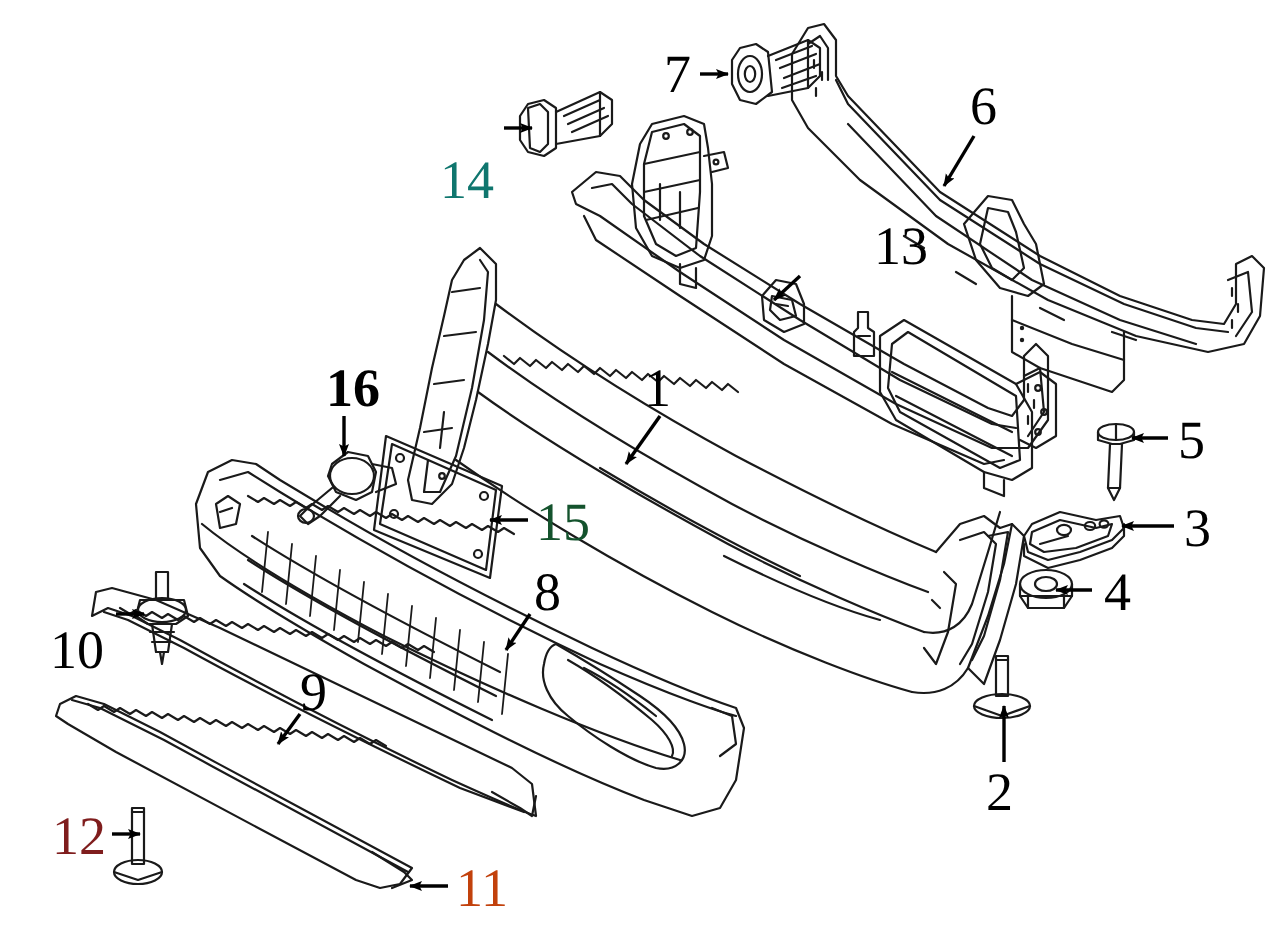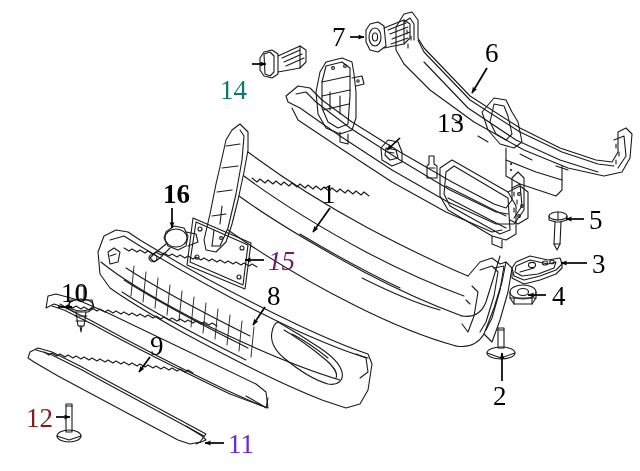--- a/index.html
+++ b/index.html
@@ -314,22 +314,22 @@
   <div id="callout-layer">
       <div class="callout-label" style="left: 322px; top: 181px; color: rgb(0, 0, 0);">1</div>
       <div class="callout-label" style="left: 493px; top: 383px; color: rgb(0, 0, 0);">2</div>
       <div class="callout-label" style="left: 592px; top: 251px; color: rgb(0, 0, 0);">3</div>
       <div class="callout-label" style="left: 552px; top: 283px; color: rgb(0, 0, 0);">4</div>
       <div class="callout-label" style="left: 589px; top: 207px; color: rgb(0, 0, 0);">5</div>
       <div class="callout-label" style="left: 485px; top: 40px; color: rgb(0, 0, 0);">6</div>
       <div class="callout-label" style="left: 332px; top: 24px; color: rgb(0, 0, 0);">7</div>
       <div class="callout-label" style="left: 267px; top: 283px; color: rgb(0, 0, 0);">8</div>
       <div class="callout-label" style="left: 150px; top: 333px; color: rgb(0, 0, 0);">9</div>
-      <div class="callout-label" style="left: 25px; top: 280px; color: rgb(0, 0, 0); margin-left: 36px;">10</div>
-      <div class="callout-label" style="left: 228px; top: 431px; color: #6d28d9;">11</div>
+      <div class="callout-label" style="left: 25px; top: 312px; color: rgb(0, 0, 0);">10</div>
+      <div class="callout-label" style="left: 228px; top: 431px; color: #c2410c;">11</div>
       <div class="callout-label" style="left: 26px; top: 405px; color: #7f1d1d;">12</div>
       <div class="callout-label" style="left: 402px; top: 110px; color: rgb(0, 0, 0); margin-left: 35px;">13</div>
       <div class="callout-label" style="left: 220px; top: 52px; color: #0f766e; margin-top: 25px;">14</div>
-      <div class="callout-label" style="left: 268px; top: 248px; color: #701a75; font-style: italic;">15</div>
+      <div class="callout-label" style="left: 268px; top: 248px; color: #14532d;">15</div>
       <div class="callout-label" style="left: 163px; top: 181px; color: rgb(0, 0, 0); font-weight: bold;">16</div>
     </div>
 
 </div>
 
 </body></html>

